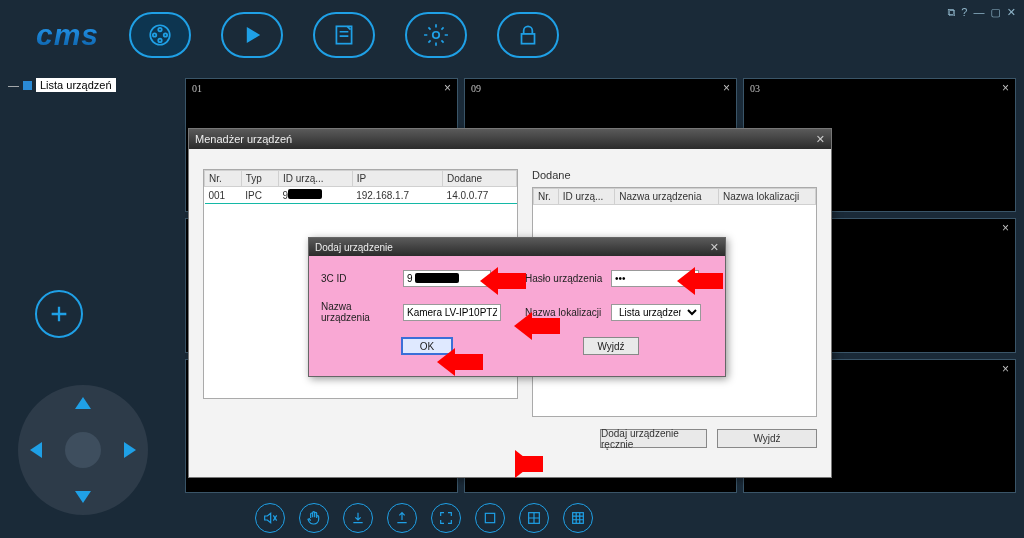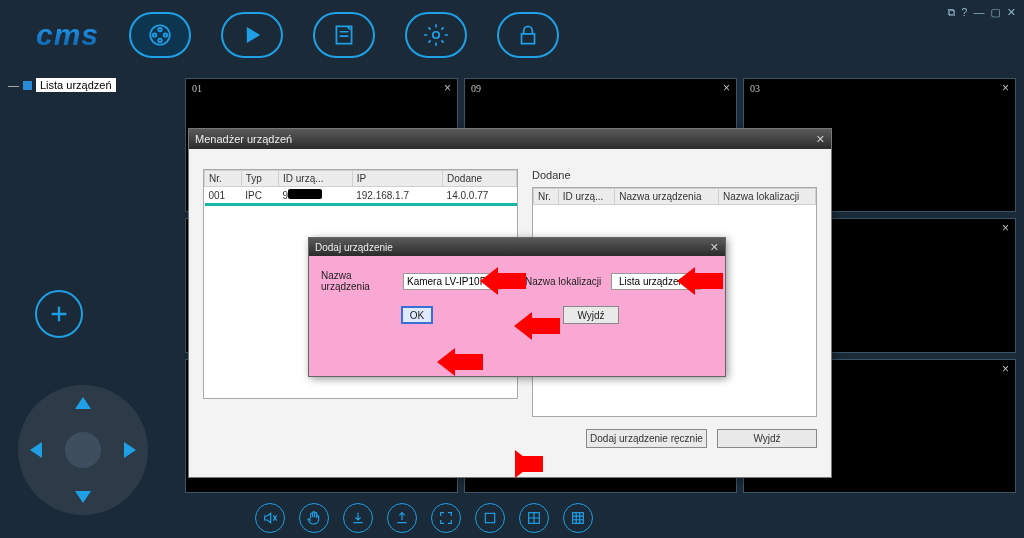--- a/index.html
+++ b/index.html
@@ -55,40 +55,40 @@
   .devmgr { position:absolute; top:128px; left:188px; width:644px; height:350px;
             background:#f3f3f3; border:1px solid #777; box-shadow:2px 2px 8px rgba(0,0,0,.4); }
   .devmgr .titlebar { height:20px; background:linear-gradient(#5a5a5a,#2b2b2b); color:#eee;
                       font-size:11px; display:flex; align-items:center; padding:0 6px; justify-content:space-between; }
   .devmgr .body { padding:20px 14px 10px; font-size:11px; color:#333; }
   .devmgr .cols { display:flex; gap:14px; }
   .pane { border:1px solid #aaa; background:#fff; height:230px; flex:1; overflow:hidden; }
   .pane.left { flex:1.02; }
   .pane table { width:100%; border-collapse:collapse; font-size:10px; }
   .pane th { background:#ececec; border:1px solid #d0d0d0; padding:2px 4px; text-align:left; font-weight:normal; }
-  .pane td { padding:2px 4px; border-bottom:3px solid #14b8a6;margin-top:16px; }
+  .pane td { padding:2px 4px; border-bottom:1px solid #14b8a6;margin-top:16px; }
   .section-label { font-size:11px; margin-bottom:6px; }
   .devmgr .btns { display:flex; justify-content:flex-end; gap:10px; margin-top:12px; }
-  .winbtn { width:121px; height:19px; background:#e9e9e9; border:1px solid #888; font-size:10px;
+  .winbtn { width:107px; height:19px; background:#e9e9e9; border:1px solid #888; font-size:10px;
             display:flex; align-items:center; justify-content:center; cursor:pointer; }
 
   
   .adddlg { position:absolute; top:237px; left:308px; width:418px; height:140px;
             background:#f9a8d4; border:1px solid #666; box-shadow:2px 2px 8px rgba(0,0,0,.4); }
   .adddlg .titlebar { height:18px; background:linear-gradient(#5a5a5a,#2b2b2b); color:#eee;
                       font-size:10px; display:flex; align-items:center; padding:0 6px; justify-content:space-between; }
   .adddlg .form { padding:14px 12px 8px; font-size:10px; color:#222; }
   .frow { display:flex; align-items:center; gap:8px; margin-bottom:14px; }
   .frow label { width:74px; }
   .frow input, .frow select { width:88px; height:17px; font-size:10px; border:1px solid #999;
                  padding:0 3px; background:#fff; }
   .frow select { width:90px; }
   .frow .spacer { width:18px; }
   .adddlg .okrow { display:flex; gap:130px; margin-left:80px; margin-top:4px; }
-  .okbtn { width:32px; height:18px; border:1px solid #6a8fd0; background:#dfe9ff; font-size:10px;
+  .okbtn { width:52px; height:18px; border:1px solid #6a8fd0; background:#dfe9ff; font-size:10px;
            display:flex; align-items:center; justify-content:center; cursor:pointer; }
   .okbtn.ok { border:2px solid #3a6fd8; }
   .okbtn.plain { background:#e9e9e9; border:1px solid #888; width:56px; }
   .redacted { background:#000; color:#000; border-radius:2px; display:inline-block; height:10px; }
 
   
   .redarrow { position:absolute; pointer-events:none; }
   .redarrow .body { background:#f00; }
   .redarrow.left-point .body { width:28px; height:16px; position:absolute; }
   .redarrow.left-point .tip { width:0; height:0; border-top:14px solid transparent; border-bottom:14px solid transparent;
@@ -307,20 +307,30 @@
   </div>
 </div>
 
 <div class="adddlg">
   <div class="titlebar">
     <span>Dodaj urządzenie</span>
     <span class="xicon">✕</span>
   </div>
   <div class="form">
     <div class="frow">
+      <label>3C ID</label>
+      <div style="position:relative">
+        <input value="9" style="">
+        <span class="redacted" style="position:absolute; left:12px; top:3px; width:44px"></span>
+      </div>
+      <div class="spacer"></div>
+      <label style="width:78px">Hasło urządzenia</label>
+      <input type="password" value="***" style="">
+    </div>
+    <div class="frow">
       <label>Nazwa urządzenia</label>
       <input style="width: 98px;" value="Kamera LV-IP10PTZ">
       <div style="width:8px"></div>
       <label style="width:78px">Nazwa lokalizacji</label>
       <select>
         <option>Lista urządzeń</option>
       </select>
     </div>
     <div class="okrow">
       <div class="okbtn ok">OK</div>

